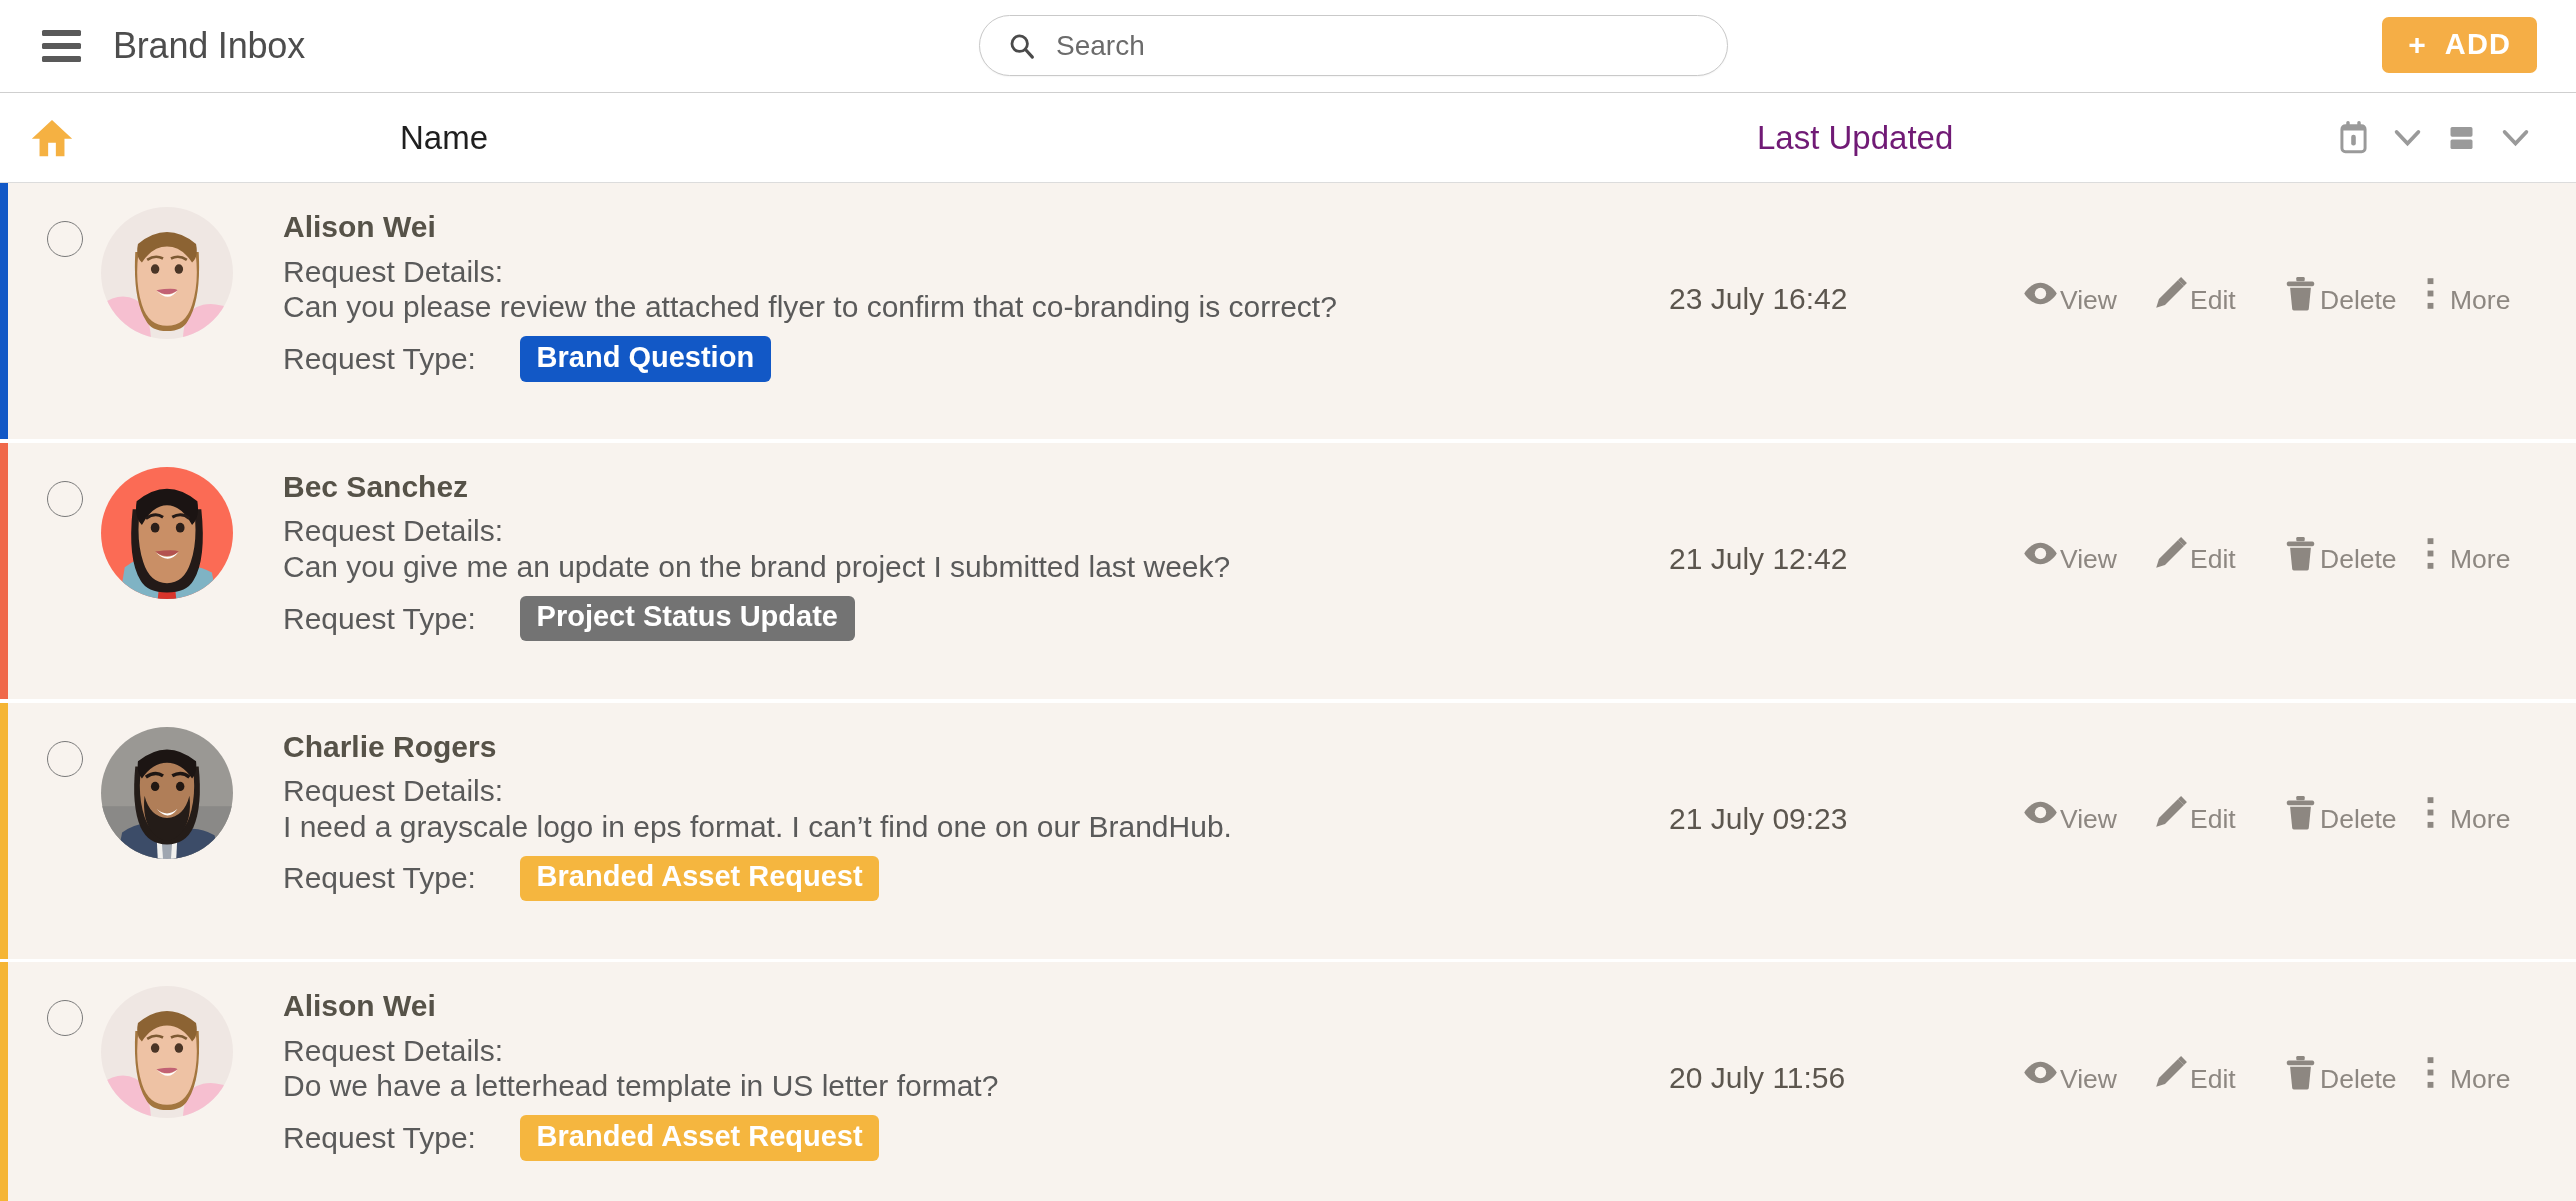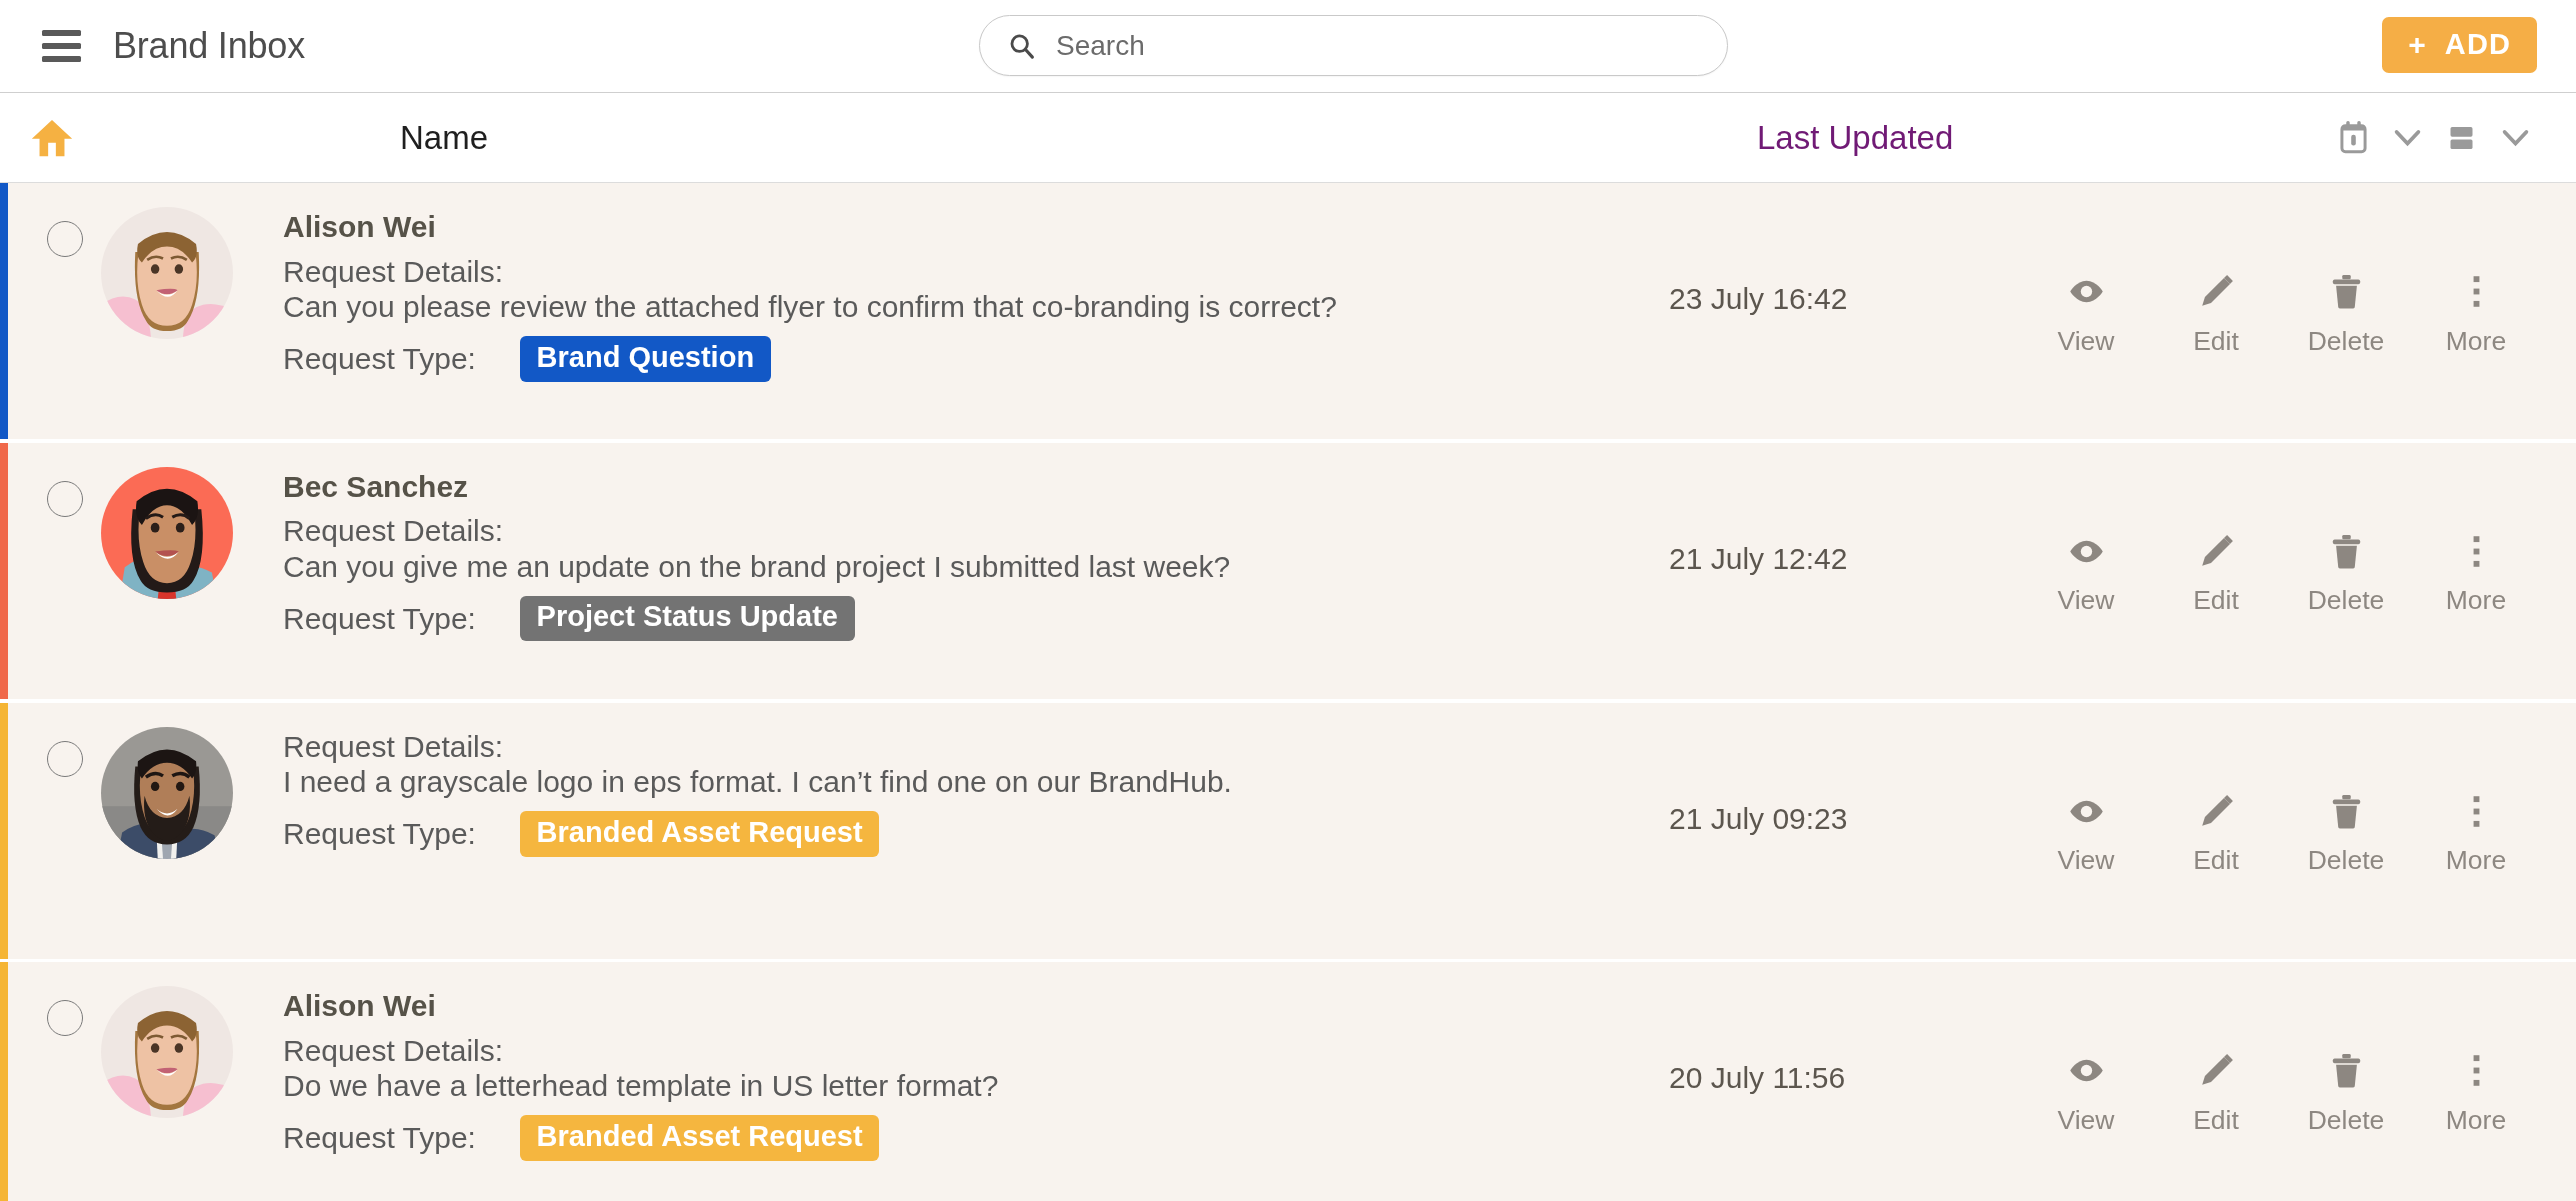--- a/index.html
+++ b/index.html
@@ -226,21 +226,21 @@
     position: absolute;
     right: 35px;
     top: 88px;
     display: flex;
     align-items: flex-start;
     gap: 0;
   }
   .action {
     width: 130px;
     display: flex;
-    flex-direction: column;
+    flex-direction: row;
     align-items: center;
     cursor: pointer;
   }
   .action .glyph { height: 41px; display: flex; align-items: center; justify-content: center; }
   .action .glyph svg { display: block; }
   .action .alabel {
     margin-top: 13.7px;
     font-size: 26.5px;
     color: #8d8781;
   }
@@ -475,20 +475,21 @@
         <path d="M28 26 q22 -18 44 0 q1 9 -3 13 q-8 -12 -19 -12 q-11 0 -19 12 q-4 -4 -3 -13 Z" fill="#1C1513"></path>
         <path d="M33 52 q4 16 17 17 q13 -1 17 -17 q2 18 -6 28 q-5 6 -11 6 q-6 0 -11 -6 q-8 -10 -6 -28 Z" fill="#241C18"></path>
         <ellipse cx="41" cy="45" rx="3.2" ry="3.5" fill="#221813"></ellipse>
         <ellipse cx="60" cy="45" rx="3.2" ry="3.5" fill="#221813"></ellipse>
         <path d="M34 38 q7 -5 13 -1" stroke="#1e1613" stroke-width="2.6" fill="none"></path>
         <path d="M54 37 q7 -4 13 1" stroke="#1e1613" stroke-width="2.6" fill="none"></path>
         <path d="M42 62 q8 7 16 0 q-7 10 -16 0 Z" fill="#ffffff"></path>
       </svg>
     </div>
     <div class="rowbody">
+      <div class="person-name">Charlie Rogers</div>
       <div class="detail-label">Request Details:</div>
       <div class="detail-text">I need a grayscale logo in eps format. I can’t find one on our BrandHub.</div>
       <div class="type-line">
         <span class="type-label">Request Type:</span>
         <span class="badge" style="background:#F5B63F">Branded Asset Request</span>
       </div>
     </div>
     <div class="timestamp">21 July 09:23</div>
     <div class="actions">
       <div class="action">

